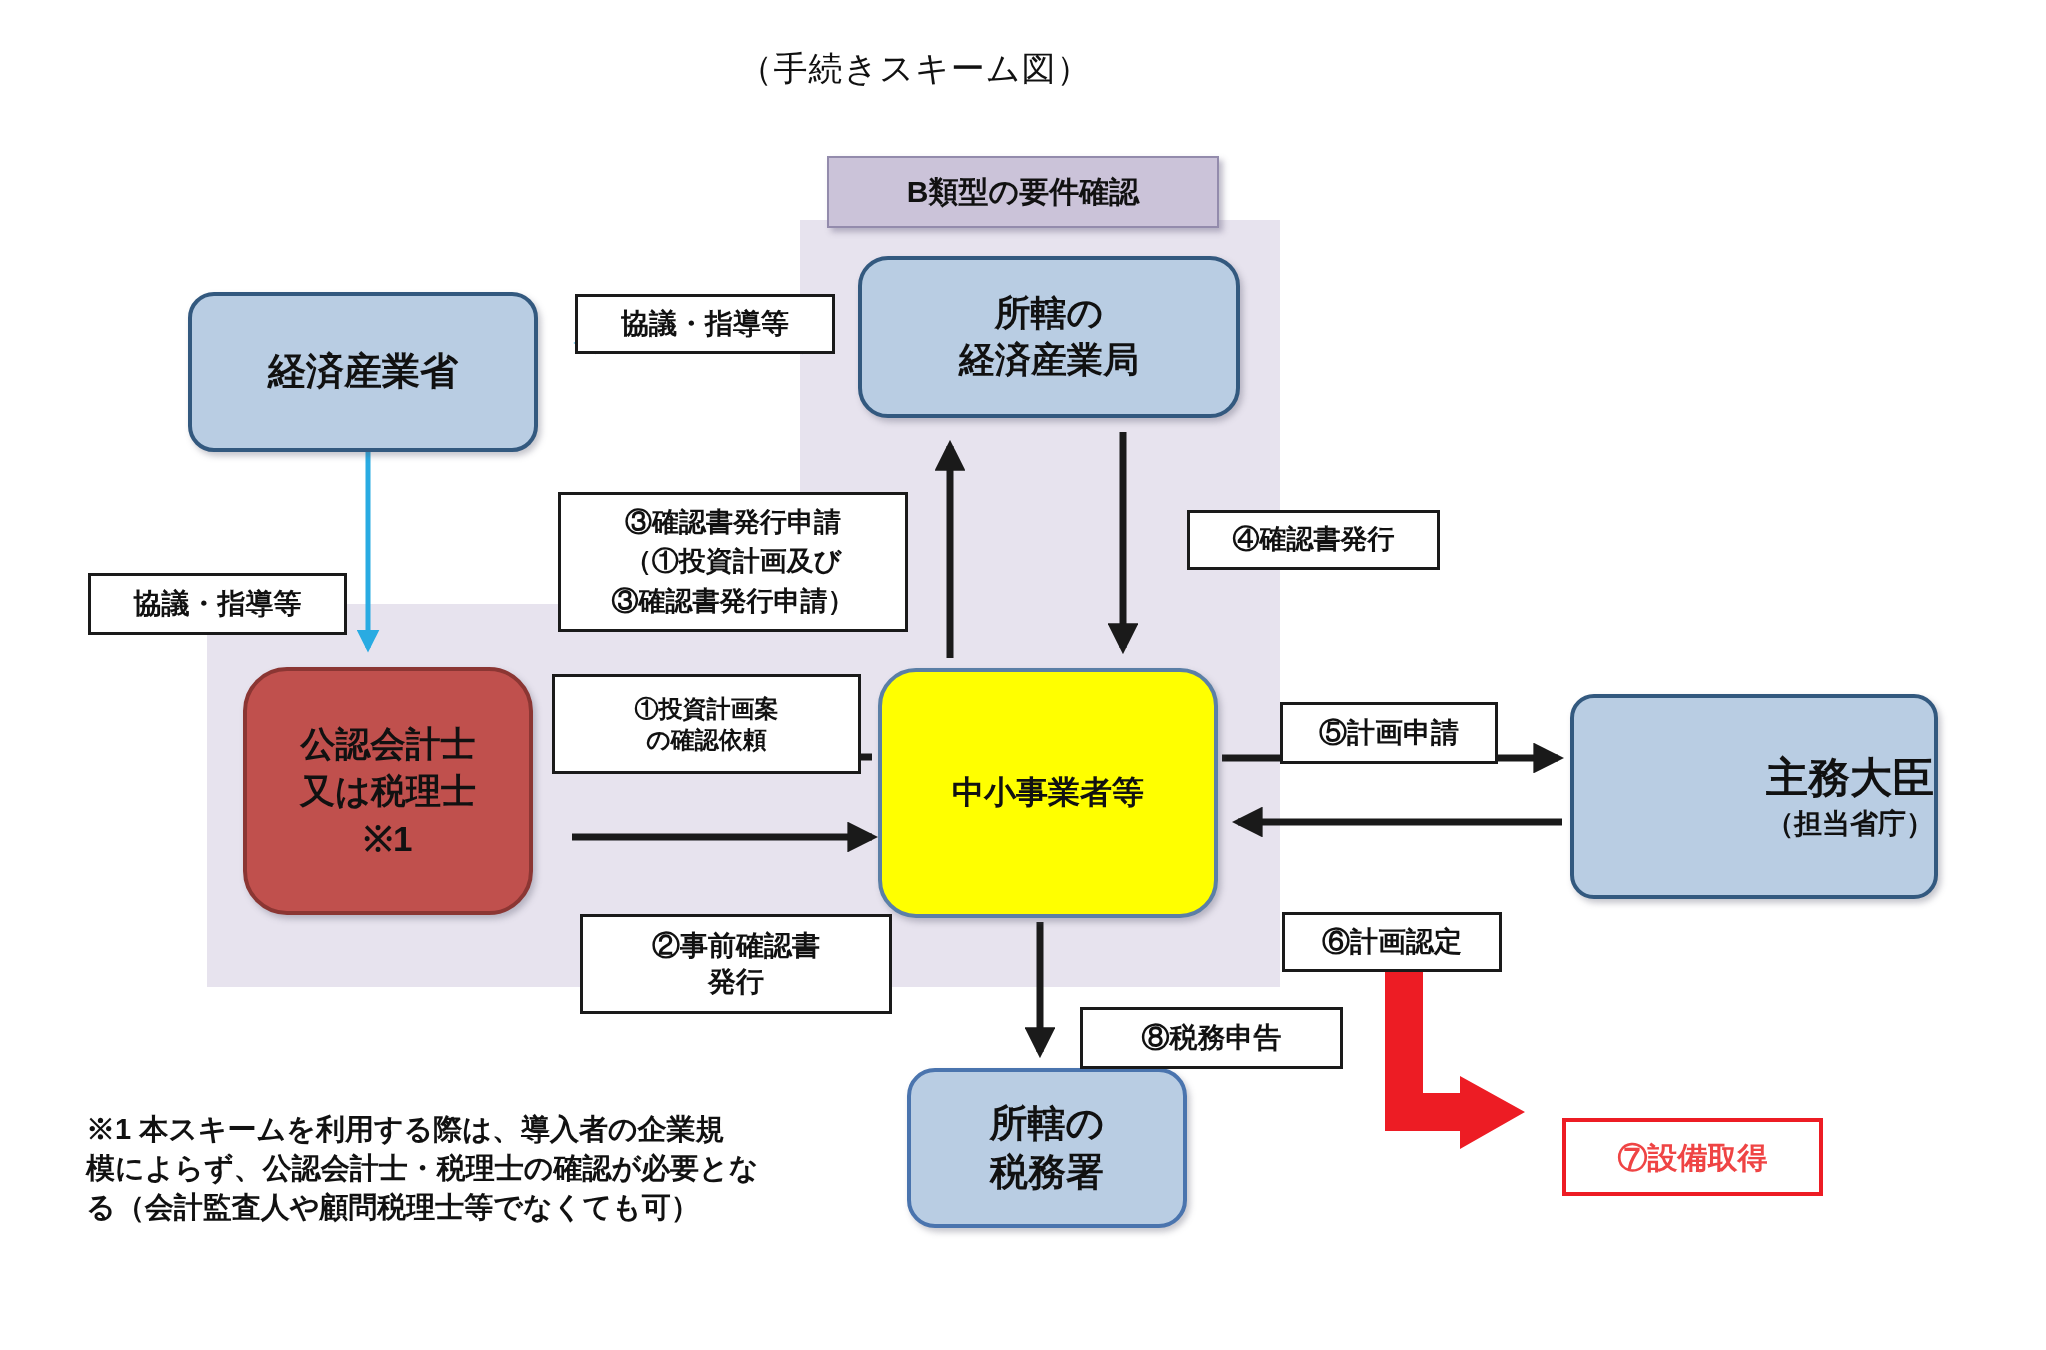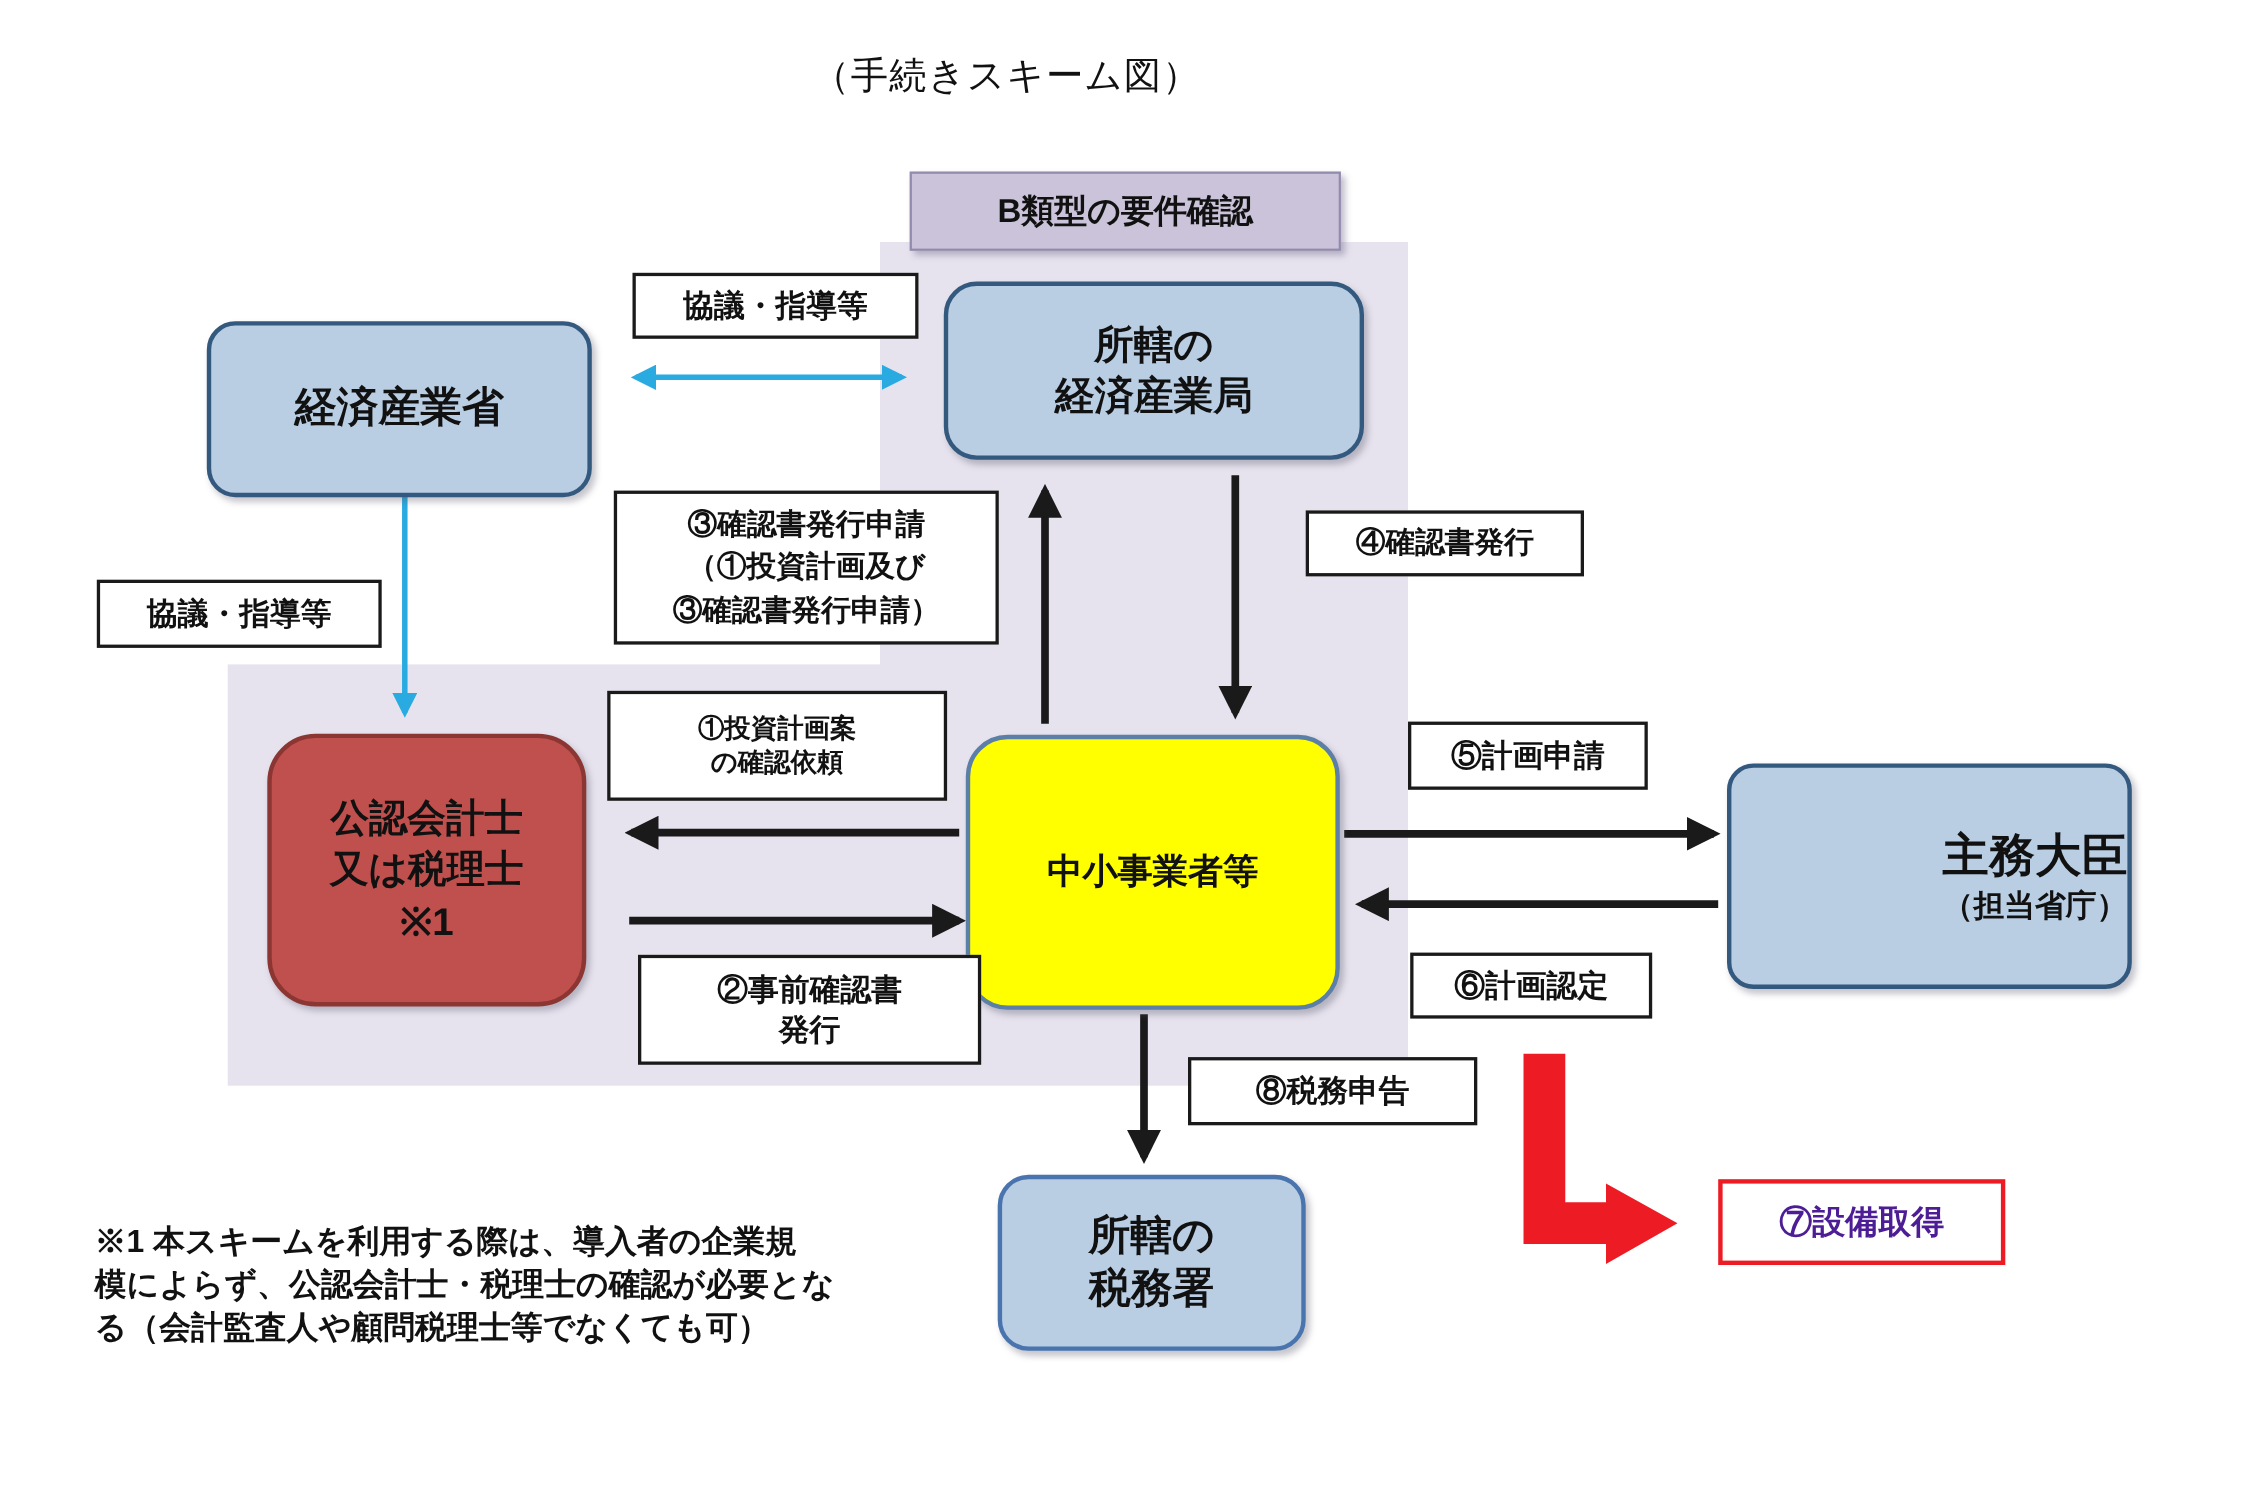--- a/index.html
+++ b/index.html
@@ -22,21 +22,21 @@
   .node{
     position:absolute;z-index:3;display:flex;flex-direction:column;
     align-items:center;justify-content:center;text-align:center;
     font-weight:bold;box-sizing:border-box;line-height:1.3;
     box-shadow:3px 4px 6px rgba(90,90,110,.35);
   }
   .node-blue{background:#b9cde3;border:4px solid #33597f;}
   .lbl{
     position:absolute;z-index:3;background:#ffffff;border:3px solid #1a1a1a;
     box-sizing:border-box;display:flex;flex-direction:column;align-items:center;
-    justify-content:center;text-align:center;font-weight:bold;line-height:1.3;
+    justify-content:center;text-align:center;font-weight:bold;line-height:1.3;margin-top:46px;
   }
   .footnote{
     position:absolute;left:86px;top:1110px;width:710px;z-index:3;
     font-size:29px;line-height:1.35;font-weight:600;
   }
 </style>
 </head>
 <body>
 
 <div class="canvas">
@@ -140,21 +140,21 @@
 
   <div class="lbl" style="left:1282px;top:866px;width:220px;height:60px;font-size:28px;">
     <div>⑥計画認定</div>
   </div>
 
   <div class="lbl" style="left:1080px;top:961px;width:263px;height:62px;font-size:28px;">
     <div>⑧税務申告</div>
   </div>
 
   <div class="lbl" style="left:1562px;top:1072px;width:261px;height:78px;font-size:30px;
-              border:4px solid #ed1c24;color:#4c1d95;">
+              border:4px solid #ed1c24;color:#ef4444;">
     <div>⑦設備取得</div>
   </div>
 
   <div class="footnote">
     <div>※1 本スキームを利用する際は、導入者の企業規</div>
     <div>模によらず、公認会計士・税理士の確認が必要とな</div>
     <div>る（会計監査人や顧問税理士等でなくても可）</div>
   </div>
 
 </div>

